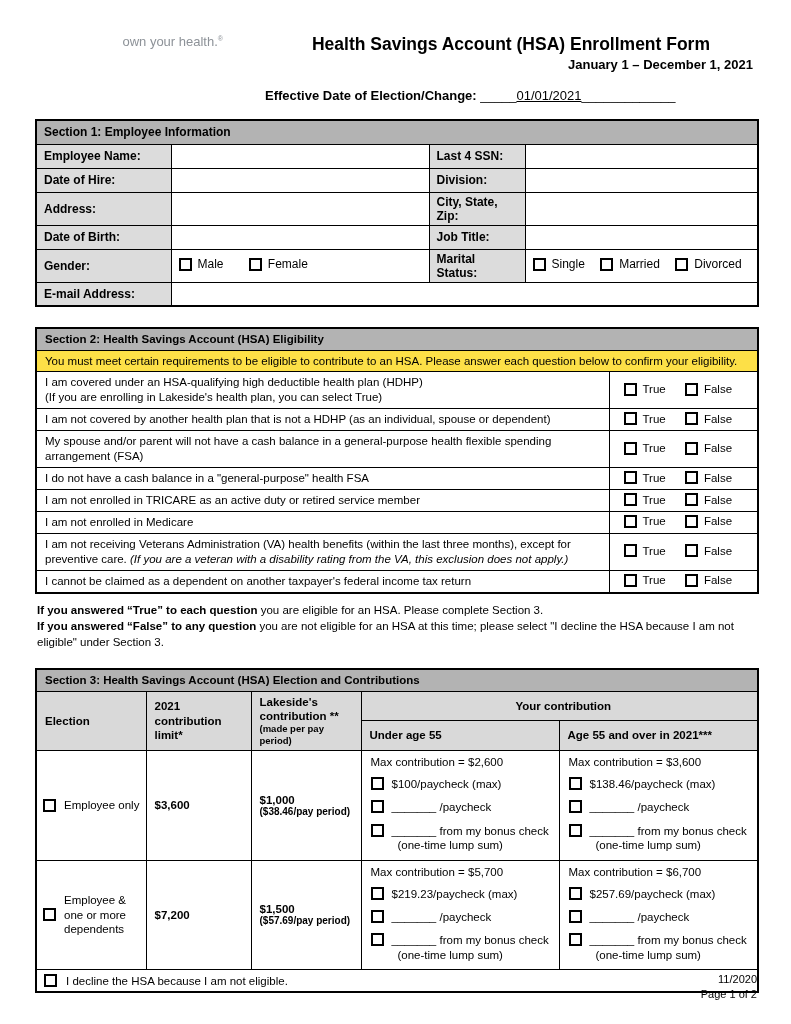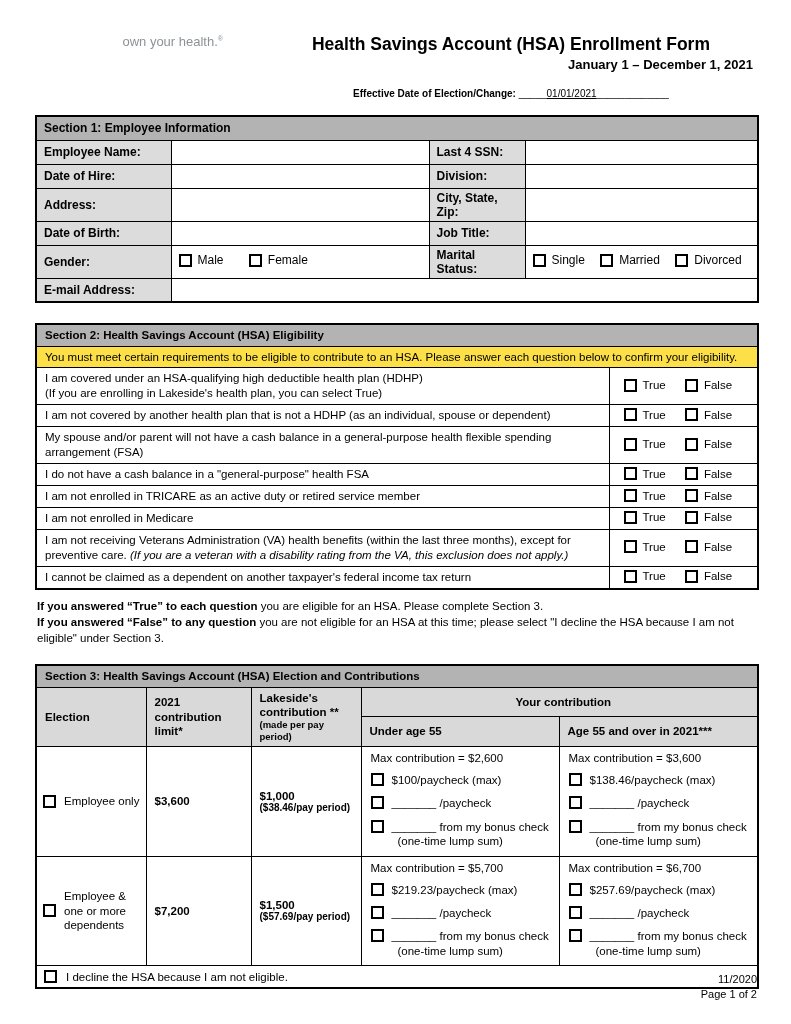--- a/index.html
+++ b/index.html
@@ -14,21 +14,21 @@
   .logo-block { width:230px; padding-top:8px; }
   .logo-line { font-size:34px; font-weight:bold; letter-spacing:-1px; position:relative; display:inline-block; padding-left:8px; }
   .logo-hsa { color:#4b5257; }
   .logo-bank { color:#79b530; }
   .logo-arrow { position:absolute; right:-34px; top:-22px; }
   .logo-tagline { font-size:13px; color:#8d9298; text-align:right; width:188px; margin-top:-2px; }
   .logo-tagline sup { font-size:7px; }
   .title-block { flex:1; padding-top:6px; }
   .form-title { font-size:17.5px; font-weight:bold; text-align:center; }
   .form-subtitle { font-size:13px; font-weight:bold; text-align:right; padding-right:4px; margin-top:2px; }
-  .effective-line { font-size:10px; text-align:center; margin-top:16px; white-space:nowrap; }
+  .effective-line { font-size:13px; text-align:left; margin-top:16px; white-space:nowrap; }
   .effective-line .lbl { font-weight:bold; }
   .uline { text-decoration:underline; }
   .uscore { letter-spacing:0px; }
   
   table { width:722px; border-collapse:collapse; table-layout:fixed; border:2px solid #000; }
   td { border:1px solid #000; vertical-align:middle; }
   .sec-title { background:#b3b3b3; font-weight:bold; font-size:13px; padding:3px 8px; height:22px; }
   
   .s1 td { height:24px; font-size:12px; padding:2px 7px; }
   .s1 .lab { background:#dcdcdc; font-weight:bold; }

